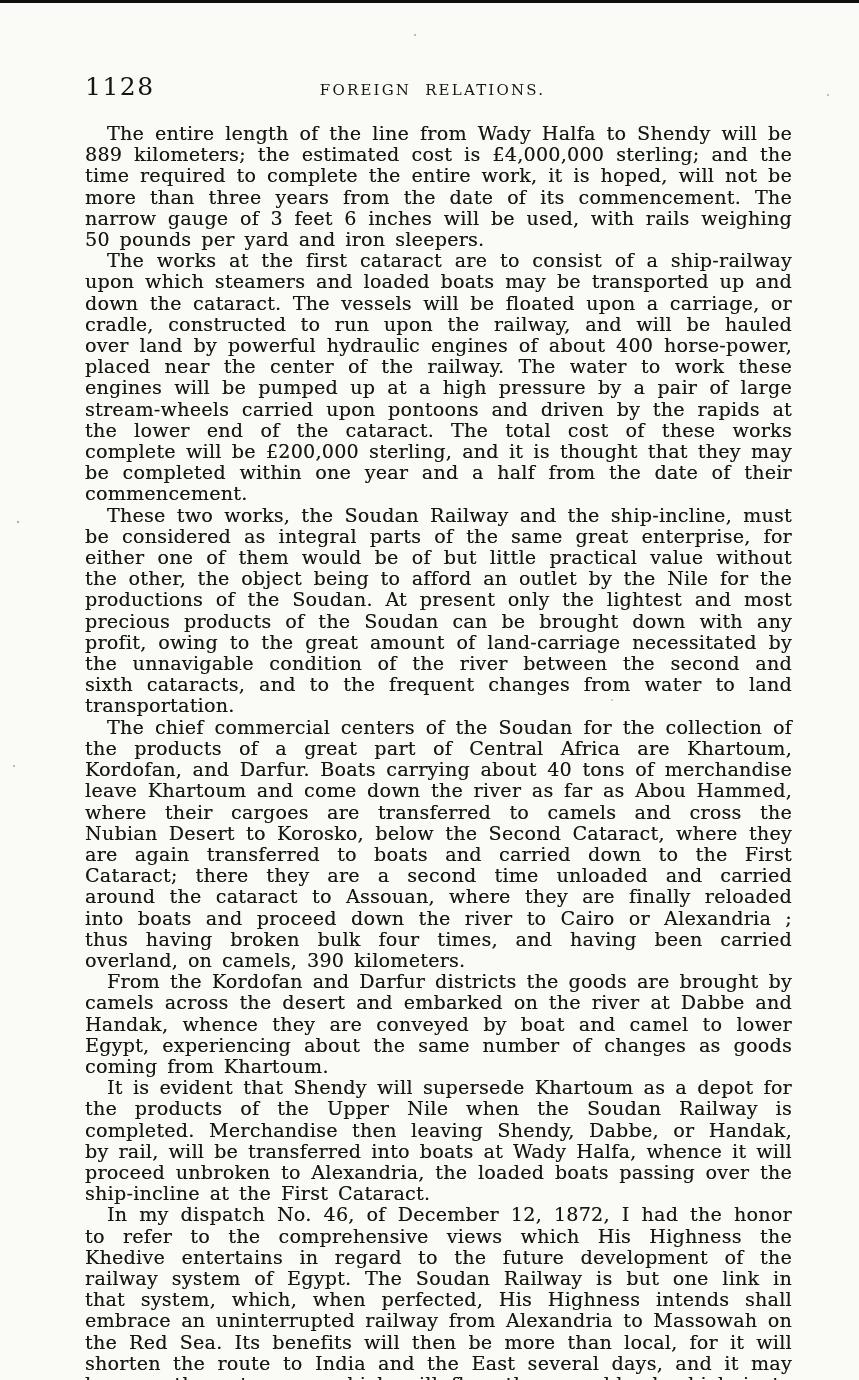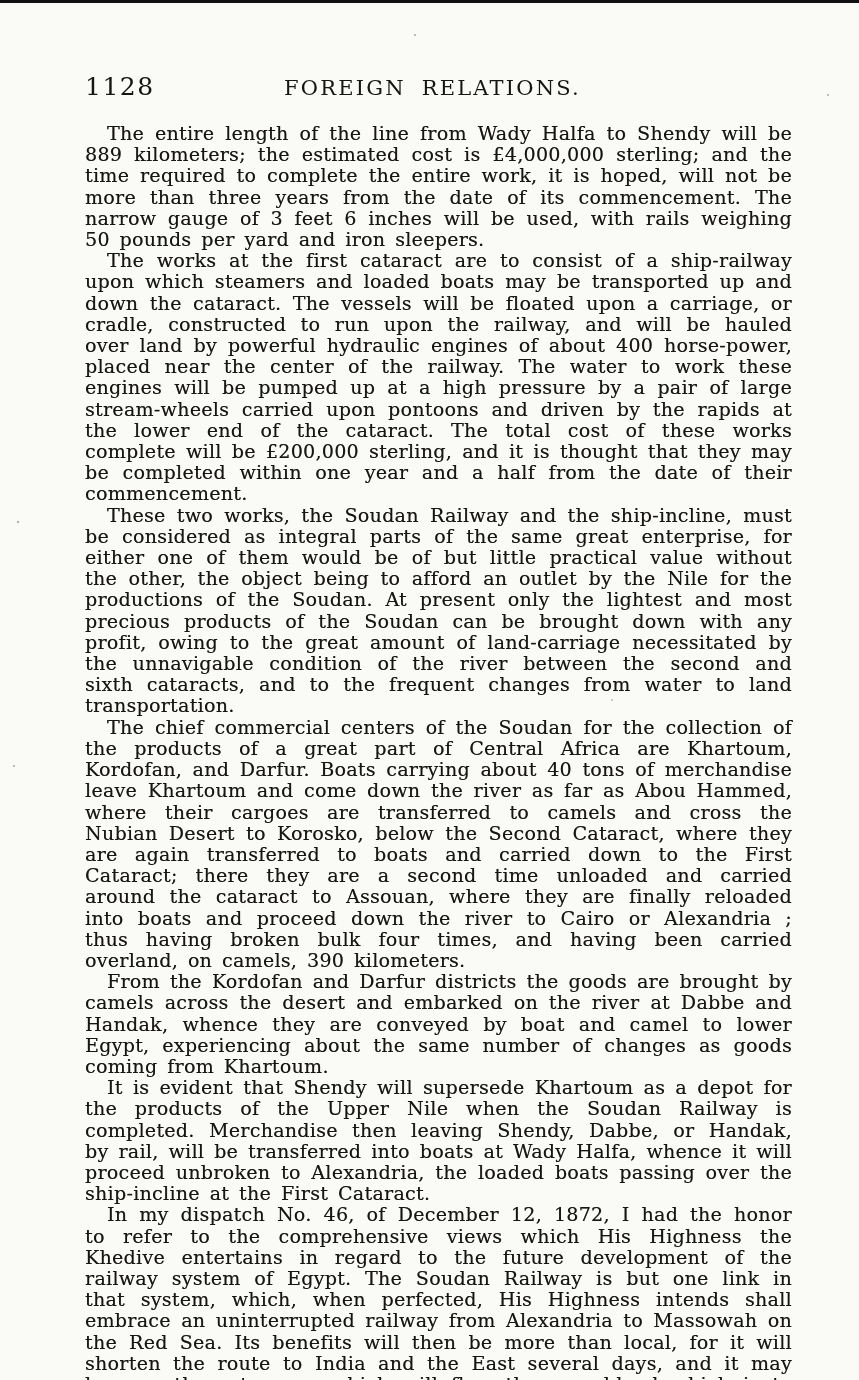--- a/index.html
+++ b/index.html
@@ -42,21 +42,21 @@
     grid-template-columns: 1fr auto 1fr;
     align-items: baseline;
     padding: 72px 67px 0 85px;
   }
   .page-number {
     font-size: 25px;
     letter-spacing: 1.5px;
     justify-self: start;
   }
   .running-title {
-    font-size: 21px;
+    font-size: 15px;
     letter-spacing: 2.2px;
     word-spacing: 7px;
     justify-self: center;
     transform: translateX(-6px);
   }
   .body-text {
     padding: 22px 67px 0 85px;
     font-size: 19px;
     line-height: 21.2px;
     text-align: justify;

